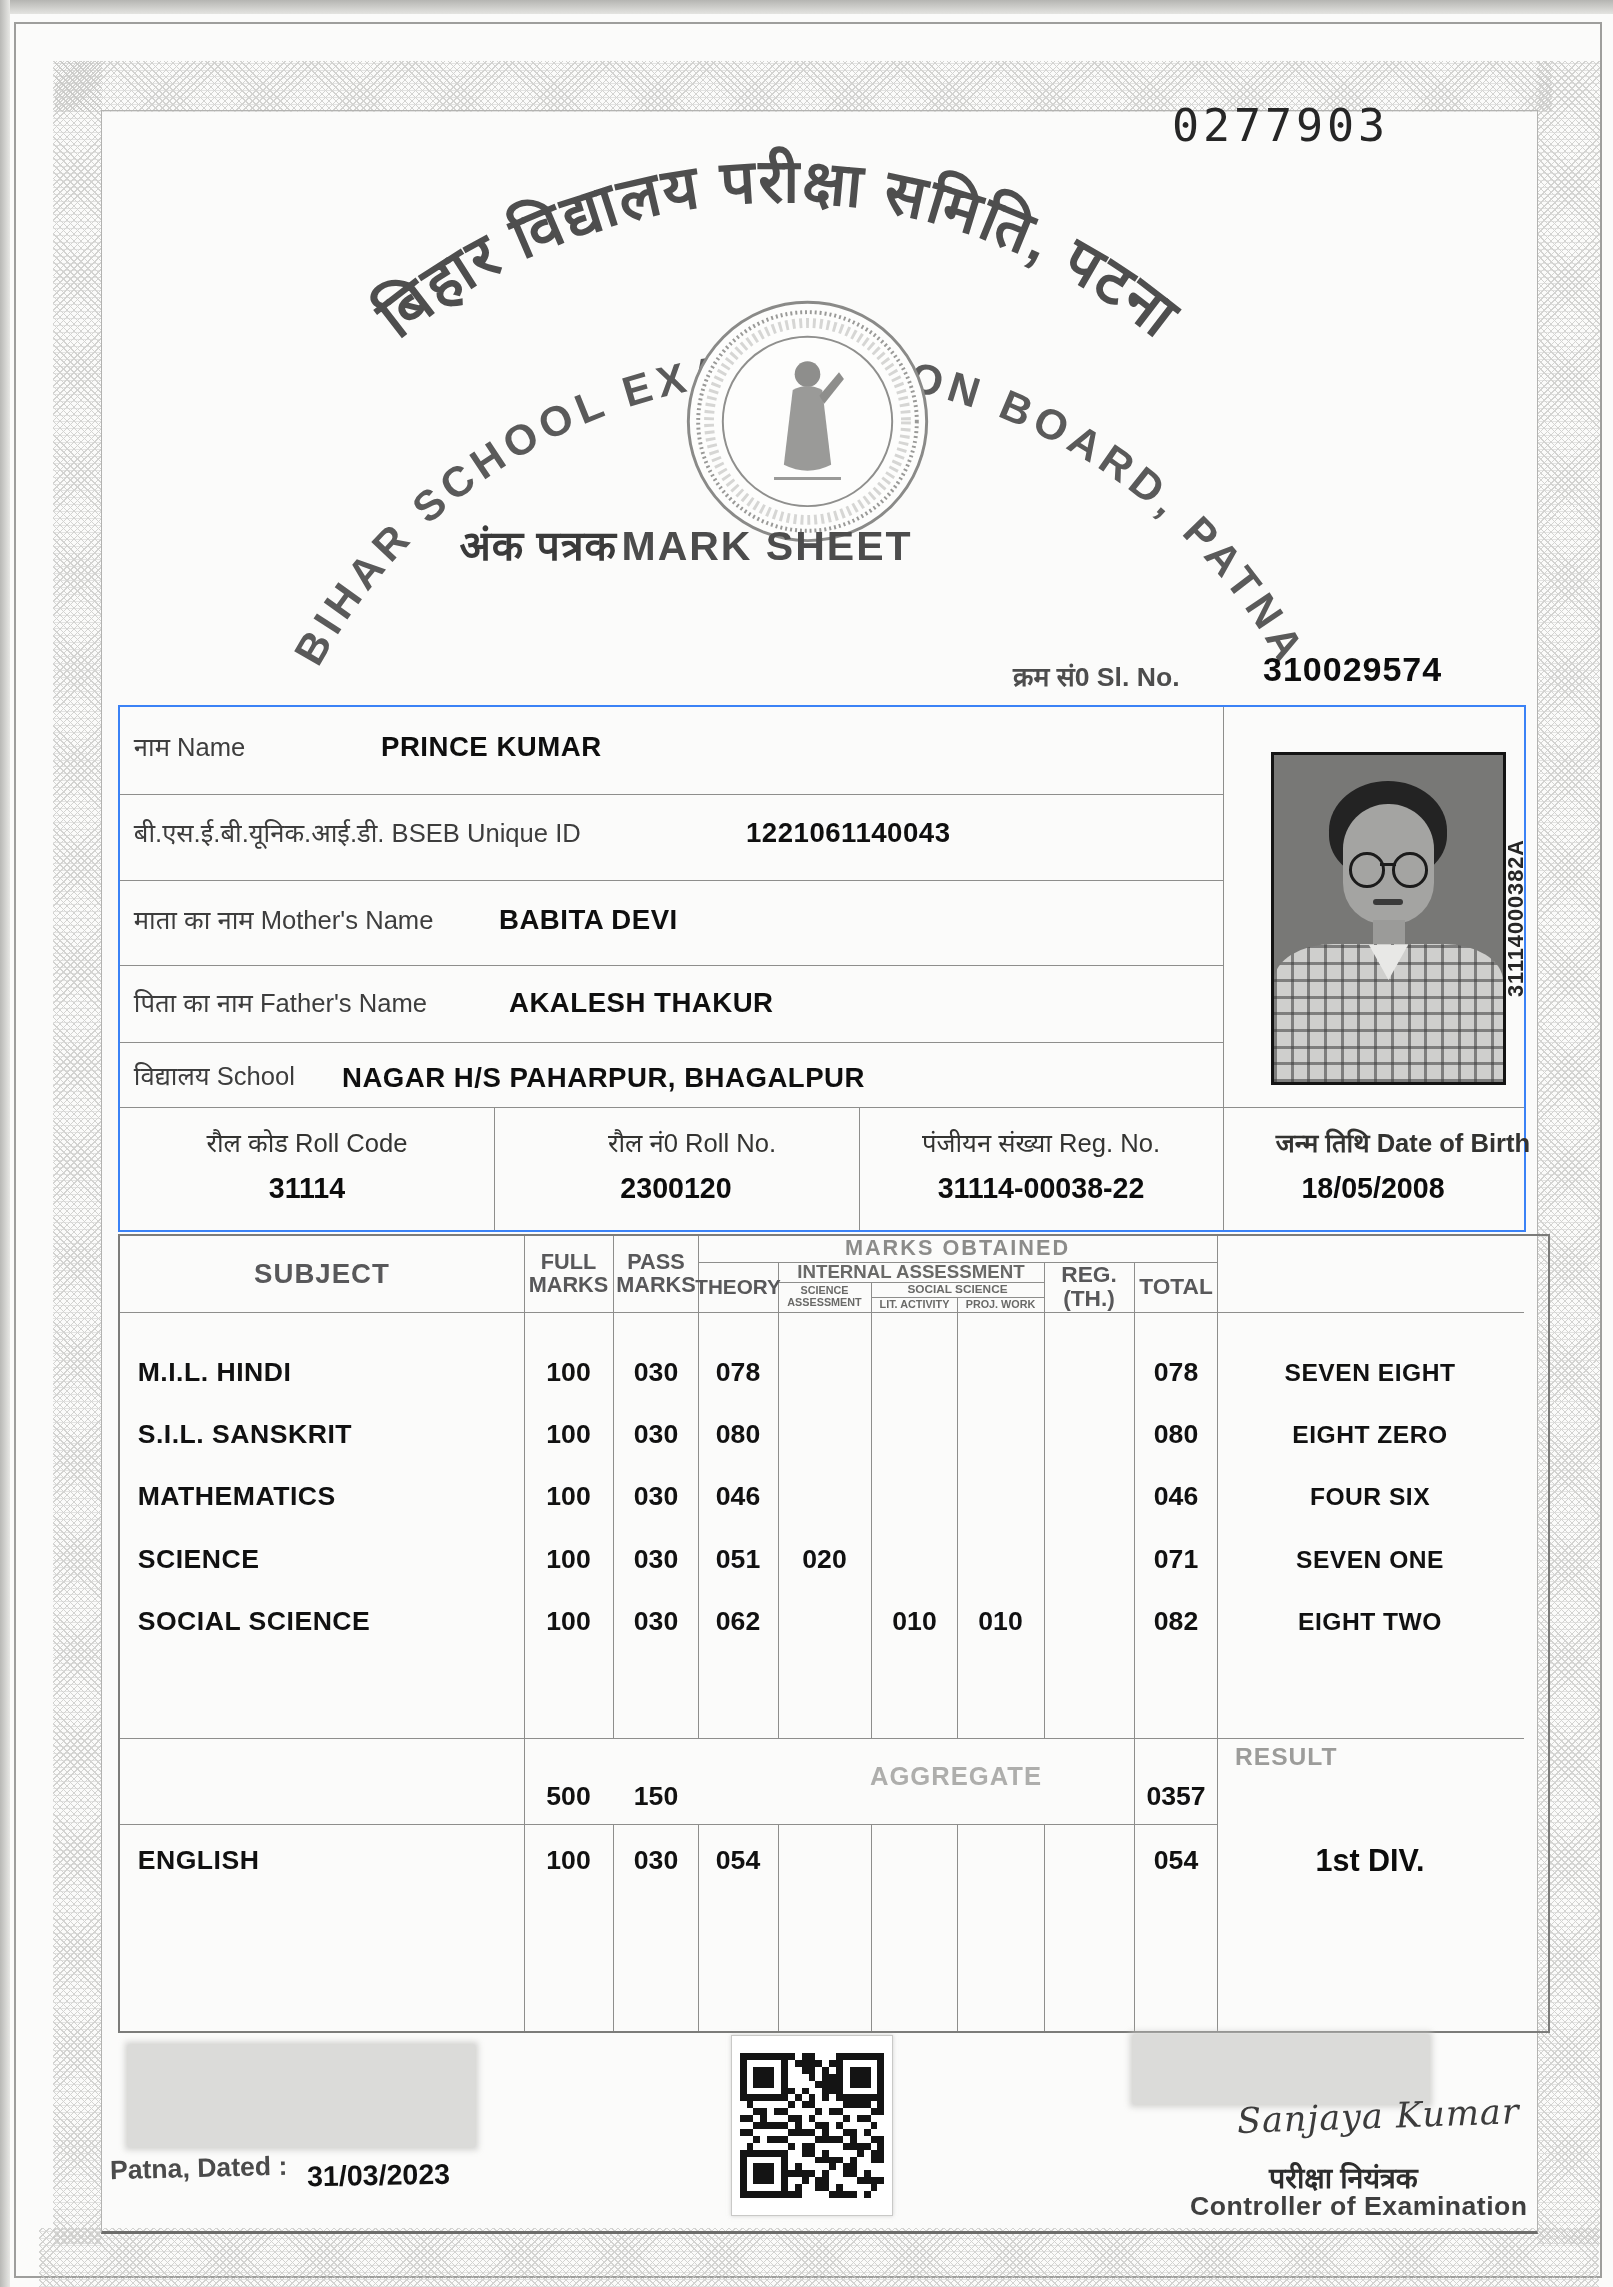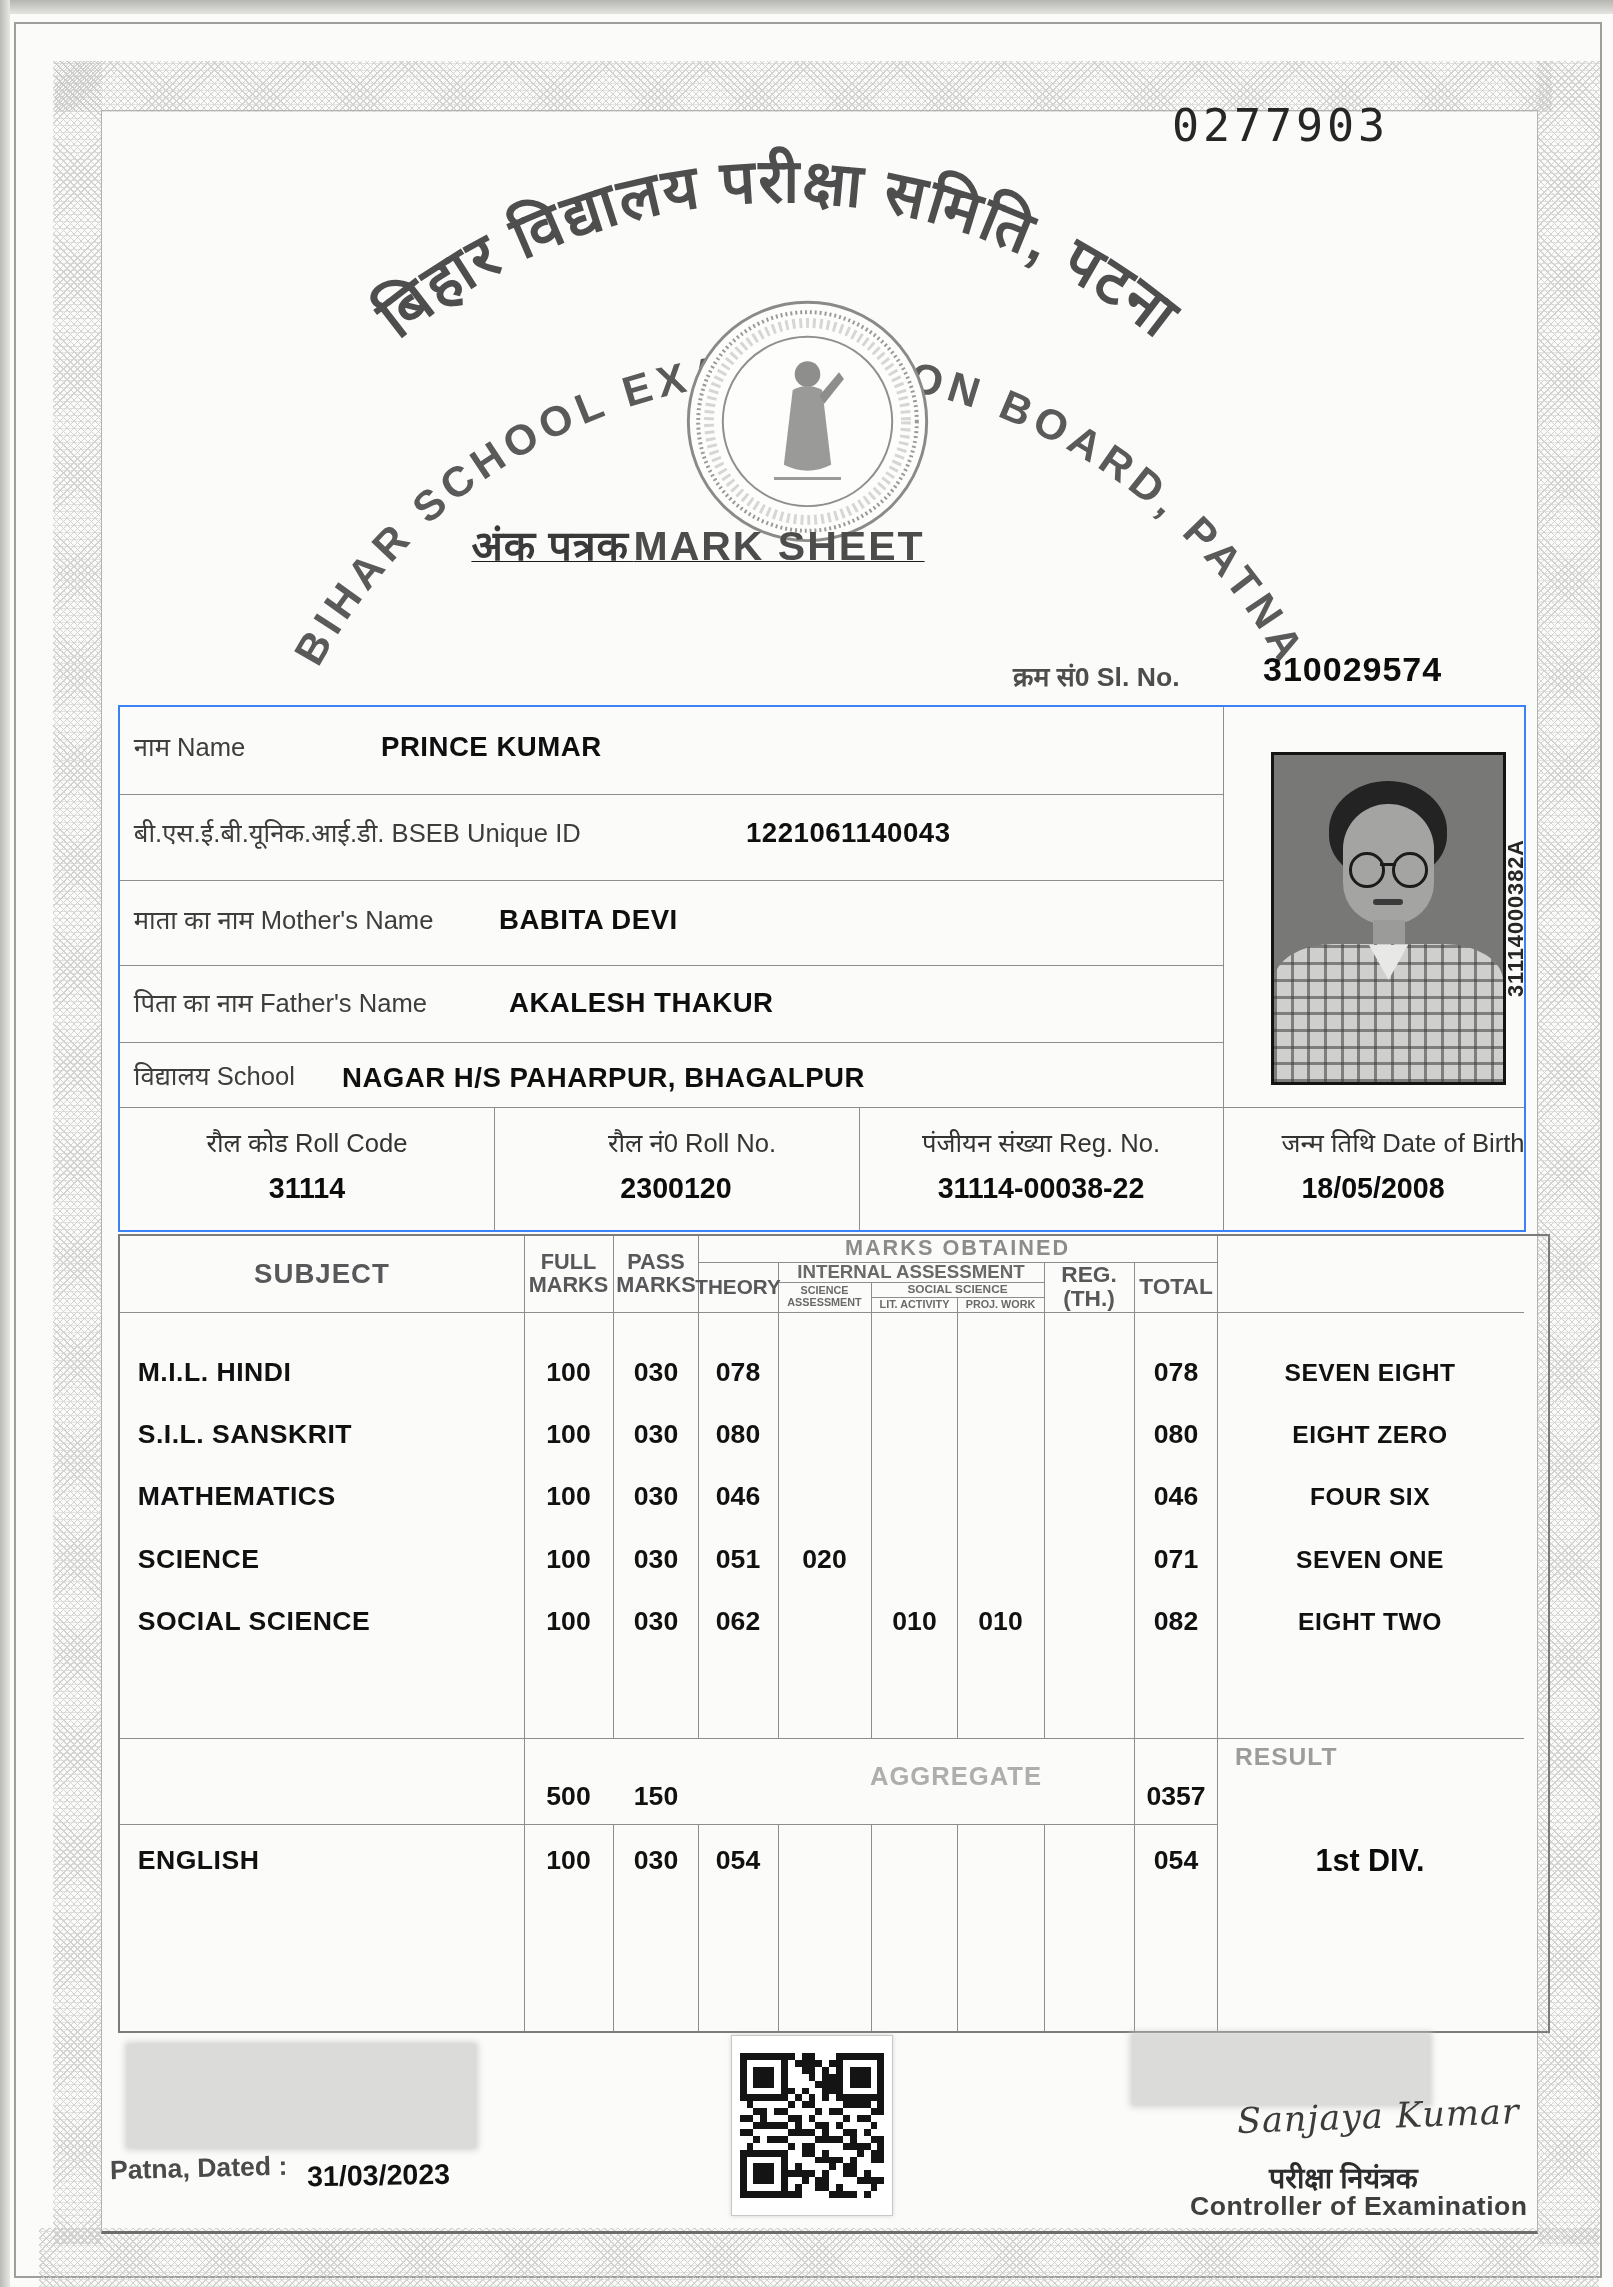--- a/index.html
+++ b/index.html
@@ -18,21 +18,21 @@
   .lace-top{left:55px;top:61px;width:1497px;height:51px;}
   .lace-left{left:53px;top:61px;width:49px;height:2183px;}
   .lace-right{left:1537px;top:61px;width:63px;height:2183px;}
   .lace-bottom{left:39px;top:2228px;width:1560px;height:59px;}
   .inner-frame{left:101px;top:110px;width:1435px;height:2120px;border:1px solid #b3b3b1;border-bottom:3px solid #6d6d6b;}
 
   
   .serial{left:1172px;top:99px;font-family:"DejaVu Sans Mono",monospace;font-size:45px;
           letter-spacing:3.9px;color:#262626;}
   .arc-svg{left:108px;top:126px;}
-  .doc-title{left:12px;top:516px;width:1372px;text-align:center;font-weight:bold;text-decoration:underline;}
+  .doc-title{left:0;top:516px;width:1372px;text-align:center;font-weight:bold;}
   .doc-title .hi{font-size:41px;color:#3a3a3a;letter-spacing:1px;}
   .doc-title .en{font-size:41px;color:#4c4c4c;letter-spacing:2px;}
   .doc-sub{left:0;top:582px;width:1614px;text-align:center;font-weight:bold;}
   .doc-sub .hi{font-size:27.6px;color:#3d3d3d;}
   .doc-sub .en{font-size:25.6px;color:#6e6e6e;letter-spacing:0.5px;}
   .slno-label{left:1013px;top:658px;font-size:26.6px;font-weight:bold;color:#4d4d4d;}
   .slno-value{left:1263px;top:650px;font-size:34px;font-weight:bold;color:#0d0d0d;letter-spacing:1px;}
 
   
   .info-table{left:118px;top:705px;width:1404px;height:523px;border:2px solid #3b82f6;}
@@ -164,21 +164,21 @@
 
     <div class="f-label" style="top:351px;">विद्यालय School</div>
     <div class="f-value" style="left:222px;top:355px;">NAGAR H/S PAHARPUR, BHAGALPUR</div>
 
     <div class="r-label" style="left:0;top:418px;width:374px;">रौल कोड Roll Code</div>
     <div class="r-value" style="left:0;top:465px;width:374px;">31114</div>
     <div class="r-label" style="left:374px;top:418px;width:396px;">रौल नं0 Roll No.</div>
     <div class="r-value" style="left:374px;top:465px;width:364px;">2300120</div>
     <div class="r-label" style="left:739px;top:418px;width:364px;">पंजीयन संख्या Reg. No.</div>
     <div class="r-value" style="left:739px;top:465px;width:364px;">31114-00038-22</div>
-    <div class="r-label" style="left:1103px;top:418px;width:360px;">जन्म तिथि Date of Birth</div>
+    <div class="r-label" style="left:1103px;top:418px;width:360px;font-weight:bold;">जन्म तिथि Date of Birth</div>
     <div class="r-value" style="left:1103px;top:465px;width:300px;">18/05/2008</div>
 
     <div class="photo">
       <div class="ph-hair"></div>
       <div class="ph-face"></div>
       <div class="ph-glasses"></div>
       <div class="ph-bridge"></div>
       <div class="ph-mustache"></div>
       <div class="ph-neck"></div>
       <div class="ph-shirt"></div>

